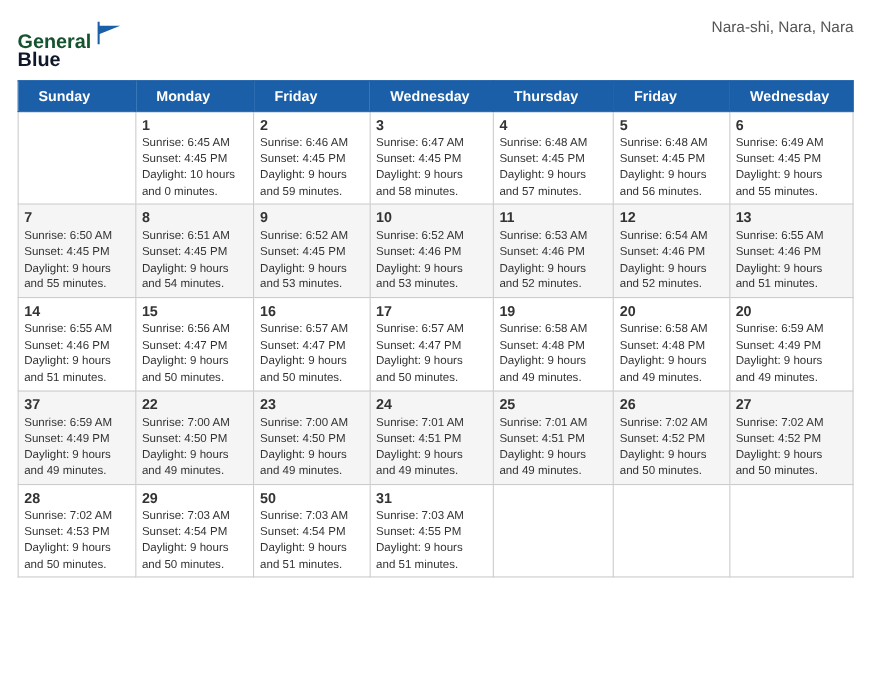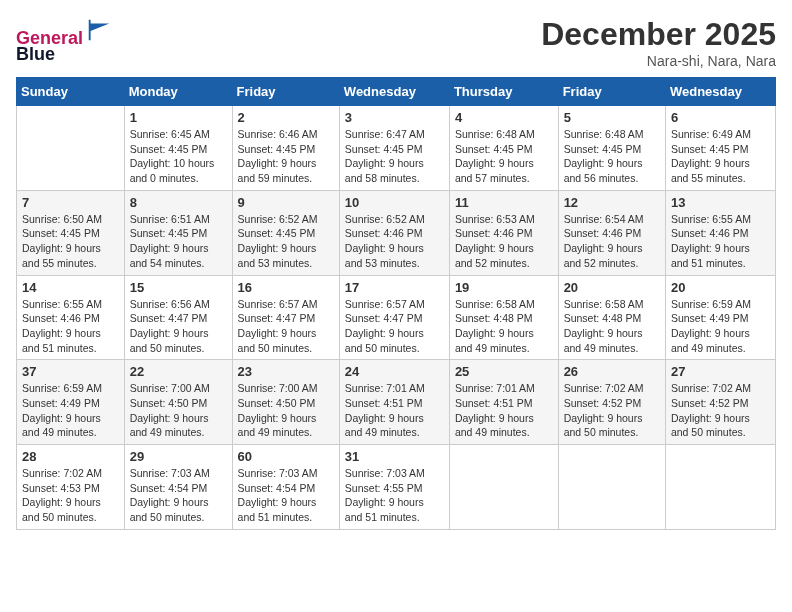--- a/index.html
+++ b/index.html
@@ -18,21 +18,21 @@
     }
     .logo {
       display: flex;
       align-items: center;
     }
     .logo-text {
       font-size: 18px;
       font-weight: bold;
       line-height: 1.1;
     }
-    .logo-general { color: #be185d; }
+    .logo-general { color: #14532d; }
     .logo-blue { color: #0f172a; }
     .logo-icon {
       width: 28px;
       height: 28px;
       margin-left: 2px;
     }
     .title-block {
       text-align: right;
     }
     .main-title {
@@ -45,21 +45,21 @@
       color: #555;
     }
     table {
       width: 100%;
       border-collapse: collapse;
       font-size: 11px;
     }
     thead tr th {
       background-color: #1a5fa8;
       color: #fff;
-      padding: 6px 4px;
+      padding: 6px 18px;
       text-align: left;
       font-size: 13px;
       font-weight: bold;
       border: 1px solid #1a5fa8;
     }
     tbody tr td {
       border: 1px solid #ccc;
       padding: 4px 5px;
       vertical-align: top;
       width: 113px;
@@ -95,21 +95,20 @@
         <span class="logo-general">General</span><svg class="logo-icon" viewBox="0 0 30 30" xmlns="http://www.w3.org/2000/svg">
           <polygon points="4,4 4,26 6,26 6,16 26,8 6,8 6,4" fill="#1a5fa8"></polygon>
         </svg>
       </div>
       <div class="logo-text" style="margin-top:-4px;">
         <span class="logo-blue">Blue</span>
       </div>
     </div>
   </div>
   <div class="title-block">
-    <div class="main-title">December 2025</div>
     <div class="subtitle">Nara-shi, Nara, Nara</div>
   </div>
 </div>
 
 <table>
   <thead>
     <tr id="thead-row">
         <th>Sunday</th>
         <th>Monday</th>
         <th>Friday</th>
@@ -240,21 +239,21 @@
       <tr>
         <td>
           <span class="day-num">28</span>
           <div class="day-info">Sunrise: 7:02 AM<br>Sunset: 4:53 PM<br>Daylight: 9 hours<br>and 50 minutes.</div>
         </td>
         <td>
           <span class="day-num">29</span>
           <div class="day-info">Sunrise: 7:03 AM<br>Sunset: 4:54 PM<br>Daylight: 9 hours<br>and 50 minutes.</div>
         </td>
         <td>
-          <span class="day-num">60</span>
+          <span class="day-num">50</span>
           <div class="day-info">Sunrise: 7:03 AM<br>Sunset: 4:54 PM<br>Daylight: 9 hours<br>and 51 minutes.</div>
         </td>
         <td>
           <span class="day-num">31</span>
           <div class="day-info">Sunrise: 7:03 AM<br>Sunset: 4:55 PM<br>Daylight: 9 hours<br>and 51 minutes.</div>
         </td>
         <td class="empty-cell"></td>
         <td class="empty-cell"></td>
         <td class="empty-cell"></td>
       </tr>

